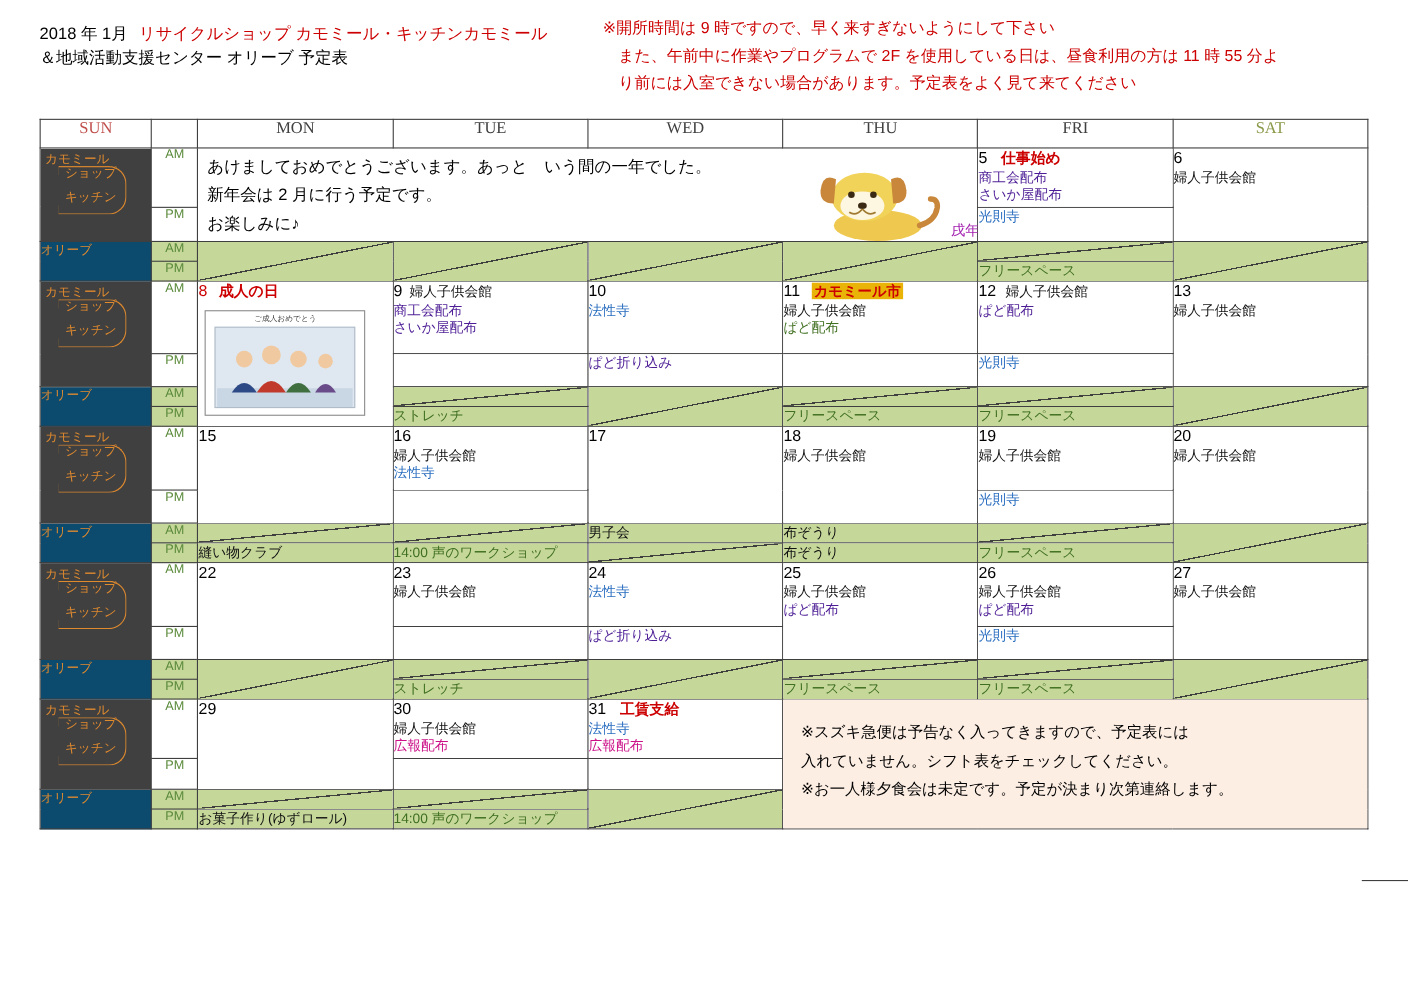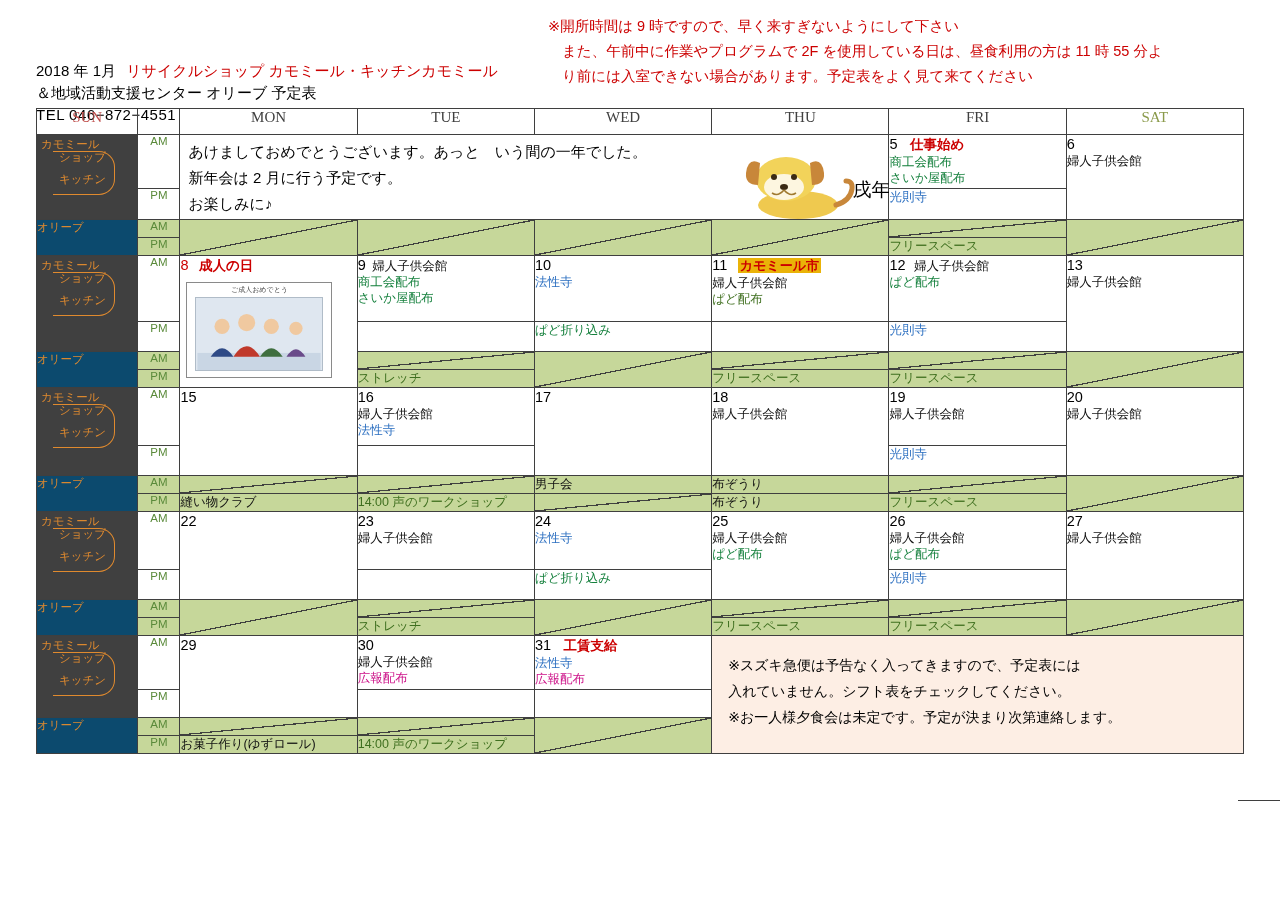--- a/index.html
+++ b/index.html
@@ -10,21 +10,21 @@
     background:#ffffff;
     color:#000;
     position:relative;
     overflow:hidden;
   }
 
   
   .header { position:absolute; left:0; top:0; width:1280px; height:100px; }
   .hdr-left { position:absolute; left:36px; top:20px; font-size:15px; line-height:22px; color:#000; }
   .hdr-left .l1 { white-space:nowrap; }
-  .hdr-left .red { color:#cc0000;margin-top:40px; }
+  .hdr-left .red { color:#cc0000; }
   .hdr-left .l3 { font-size:15px; letter-spacing:0.5px; }
   .hdr-right { position:absolute; left:548px; top:14px; width:700px; font-size:14.5px; line-height:25px; color:#cc0000; }
   .hdr-right div { white-space:nowrap; }
   .hdr-right .ind { padding-left:14px; }
 
   
   table.cal {
     position:absolute; left:36px; top:108px;
     border-collapse:collapse;
     table-layout:fixed;
@@ -67,21 +67,21 @@
   }
   td.ap.olv { background:#c6d79a; }
 
   
   td.day { background:#ffffff; position:relative; padding:3px 4px 2px 5px; }
   td.day.olv { background:#c6d79a; }
   .dnum { font-size:14.5px; color:#000; font-weight:normal; }
   .dnum.red { color:#cc0000; }
   .ev { font-size:12.5px; line-height:16px; white-space:nowrap; }
   .ev.blue { color:#2a6ec0; }
-  .ev.pink { color:#15803d; }
+  .ev.pink { color:#4c1d95; }
   .ev.magenta { color:#cc1188; }
   .ev.black { color:#111; }
   .ev.green { color:#3f6f1f; }
   .tag-red { color:#cc0000; font-weight:bold; font-size:13px; background:#eab308; padding:0 2px; }
   .tag-red2 { color:#cc0000; font-weight:bold; font-size:13.5px; }
   .title-inline { display:inline-block; margin-left:6px; }
 
   
   td.diag { position:relative; }
   td.diag::after {
@@ -89,21 +89,21 @@
     background:linear-gradient(to bottom right, transparent calc(50% - 0.6px), #3f3f3f calc(50% - 0.6px), #3f3f3f calc(50% + 0.6px), transparent calc(50% + 0.6px));
     pointer-events:none;
   }
   td.dashed-top { border-top:1px dashed #9a9a9a; }
 
   
   .msg { font-size:15px; line-height:26px; color:#000; padding:4px 2px 2px 8px; }
 
   
   .dog { position:absolute; right:18px; bottom:-2px; width:130px; height:72px; }
-  .dog-label { position:absolute; right:-2px; bottom:16px; font-size:19px; color:#000000; }
+  .dog-label { position:absolute; right:-2px; bottom:0; font-size:13px; color:#a21caf; }
 
   
   .photo {
     position:absolute; left:6px; top:26px; width:146px; height:96px;
     background:#ffffff; border:1px solid #8a8a8a;
   }
   .photo .cap { position:absolute; left:0; top:2px; width:100%; text-align:center; font-size:7px; color:#444; }
   .photo .frame { position:absolute; left:8px; top:14px; right:8px; bottom:6px; background:#dfe7f0; border:1px solid #b0bcc8; }
 
   
@@ -119,21 +119,20 @@
 </head>
 <body>
 
 <div class="header">
   <div class="hdr-left">
     <div class="l1">
       <span>2018 年  1月</span>
       <span class="red title-inline">リサイクルショップ カモミール・キッチンカモミール</span>
     </div>
     <div class="l2">＆地域活動支援センター  オリーブ  予定表</div>
-    <div class="l3">TEL  046−872−4551</div>
   </div>
   <div class="hdr-right">
     <div>※開所時間は 9 時ですので、早く来すぎないようにして下さい</div>
     <div class="ind">また、午前中に作業やプログラムで 2F を使用している日は、昼食利用の方は 11 時 55 分よ</div>
     <div class="ind">り前には入室できない場合があります。予定表をよく見て来てください</div>
   </div>
 </div>
 
 <table class="cal">
   <colgroup>

